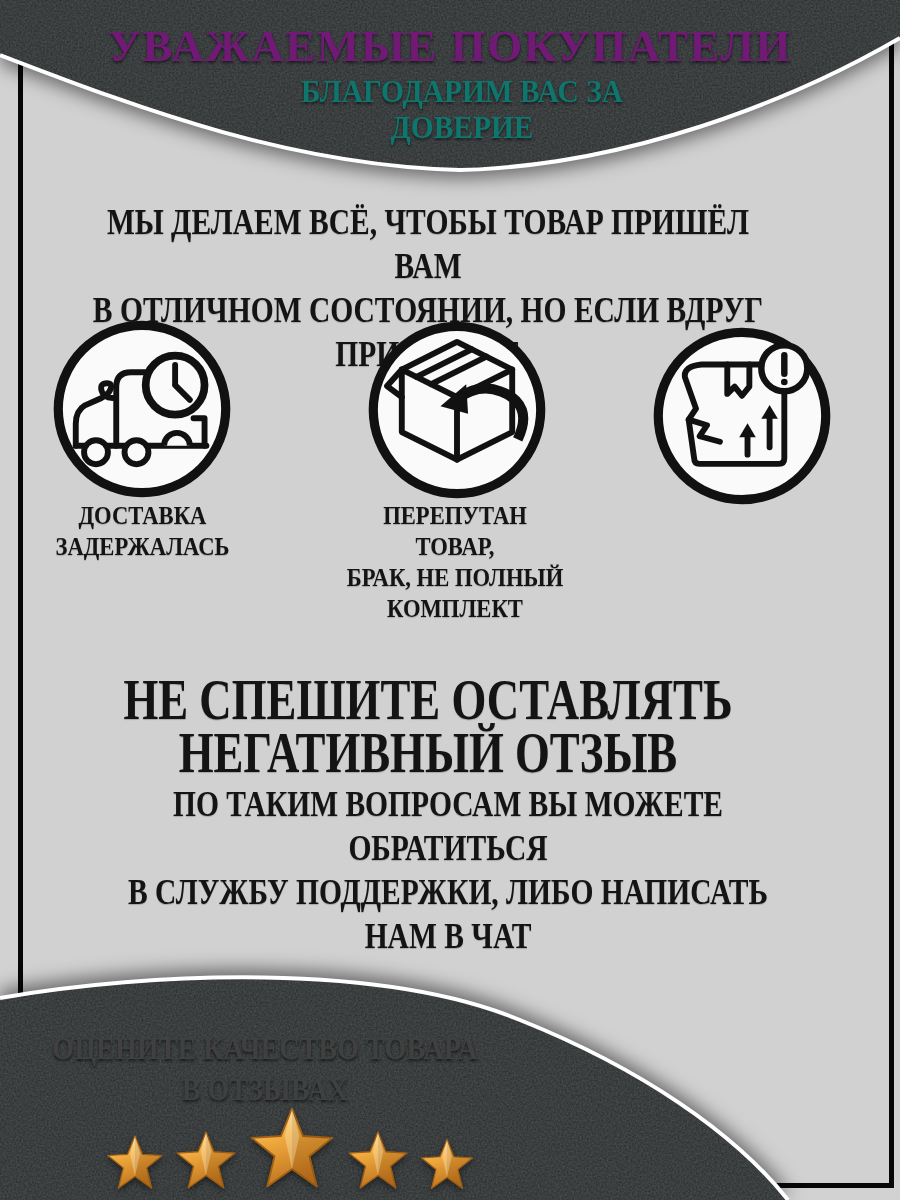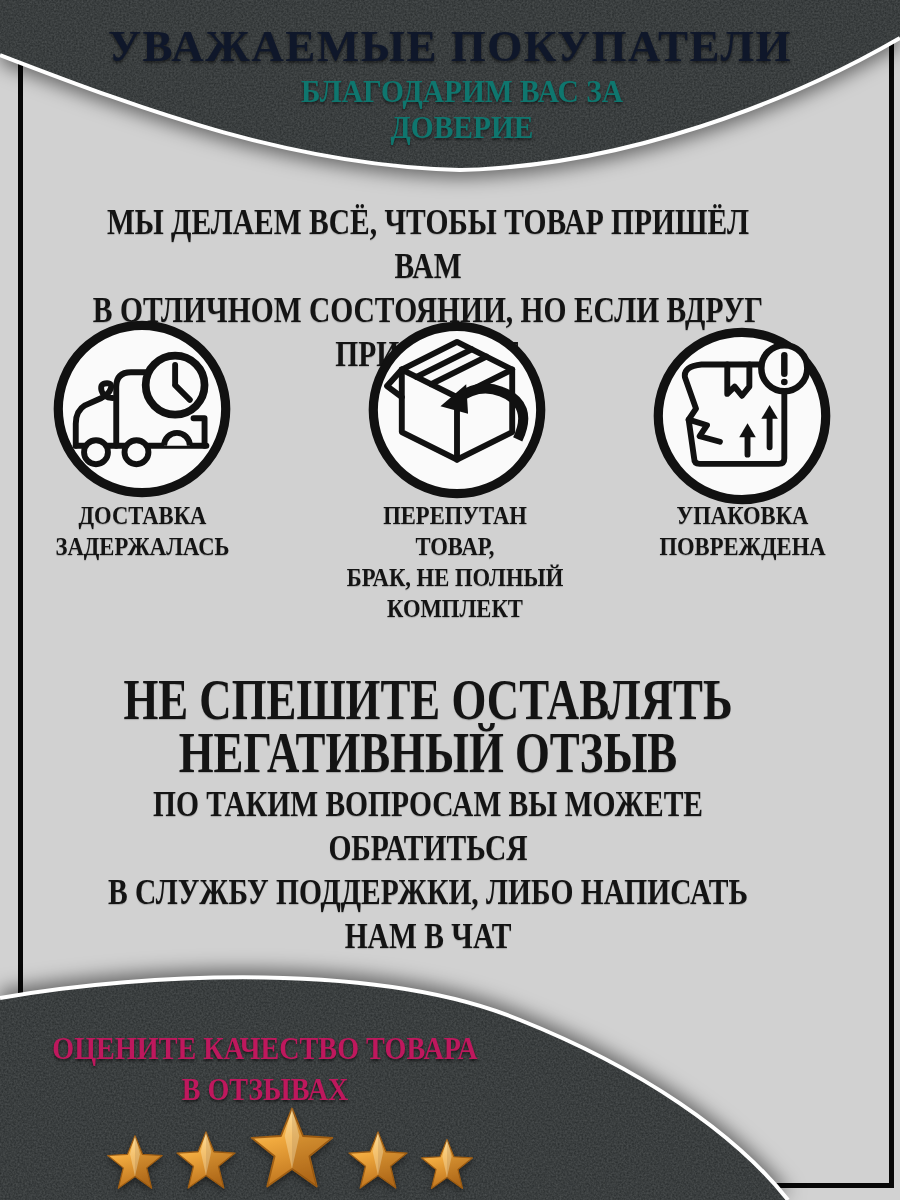--- a/index.html
+++ b/index.html
@@ -8,42 +8,42 @@
   
   .frame{position:absolute;left:18px;top:12px;width:866px;height:1166px;
          border:5px solid #070707;background:#d1d1d1;}
   
   .top-banner{position:absolute;left:0;top:0;width:900px;height:190px;
               filter:drop-shadow(0 6px 9px rgba(0,0,0,.5));}
   .bottom-banner{position:absolute;left:0;top:955px;width:900px;height:245px;
               filter:drop-shadow(0 -6px 9px rgba(0,0,0,.5));}
   
   .hdr-title{position:absolute;left:0;top:20px;width:900px;text-align:center;
-             font-size:45px;letter-spacing:1.5px;color:#0f172a;
+             font-size:45px;letter-spacing:1.5px;color:#701a75;
              text-shadow:0 2px 3px rgba(0,0,0,.55);}
   .hdr-sub{position:absolute;left:12px;top:74px;width:900px;text-align:center;
            font-size:31px;line-height:36px;color:#0f766e;
            text-shadow:0 2px 3px rgba(0,0,0,.55);}
   .hdr-sub .ln{display:block;transform:scaleX(.95);transform-origin:50% 50%;}
   
   .blocktext{position:absolute;left:0;width:856px;text-align:center;color:#141414;
              text-shadow:0 1px 1px rgba(0,0,0,.2);}
   .intro{top:200px;font-size:36px;line-height:44px;}
   .warning{top:674px;font-size:56px;line-height:53px;}
-  .support{top:782px;font-size:36px;line-height:44px;}
+  .support{top:782px;font-size:36px;line-height:44px;margin-left:20px;}
   .cond82{display:block;transform:scaleX(.82);transform-origin:50% 50%;}
   .cond80{display:block;transform:scaleX(.80);transform-origin:50% 50%;}
   
   .issue-icon{position:absolute;width:184px;height:184px;}
   .issue-label{position:absolute;top:500px;text-align:center;color:#141414;
                font-size:26px;line-height:31px;text-shadow:0 1px 1px rgba(0,0,0,.2);}
   .issue-label .ln{display:block;transform:scaleX(.87);transform-origin:50% 50%;}
   
   .footer-note{position:absolute;left:10px;top:1028px;width:510px;text-align:center;
-               color:#be185d;font-size:32px;line-height:41px;
+               color:#404040;font-size:32px;line-height:41px;
                text-shadow:0 2px 3px rgba(0,0,0,.6);}
   .footer-note .ln{display:block;transform:scaleX(.88);transform-origin:50% 50%;}
   .stars{position:absolute;left:95px;top:1100px;width:390px;height:92px;
          display:flex;align-items:flex-end;justify-content:center;gap:7px;}
   .stars svg{display:block;filter:drop-shadow(0 3px 3px rgba(0,0,0,.45));}
 </style>
 </head>
 <body>
 
 <div id="canvas">
@@ -122,24 +122,20 @@
 
   <div class="issue-label" style="left:30px;width:225px;">
     <span class="ln">ДОСТАВКА</span>
     <span class="ln">ЗАДЕРЖАЛАСЬ</span>
   </div>
   <div class="issue-label" style="left:330px;width:250px;">
     <span class="ln">ПЕРЕПУТАН ТОВАР,</span>
     <span class="ln">БРАК, НЕ ПОЛНЫЙ</span>
     <span class="ln">КОМПЛЕКТ</span>
   </div>
-  <div class="issue-label" style="left:630px;width:225px;">
-    <span class="ln">УПАКОВКА</span>
-    <span class="ln">ПОВРЕЖДЕНА</span>
-  </div>
 
   <div class="blocktext warning">
     <span class="cond80">НЕ СПЕШИТЕ ОСТАВЛЯТЬ</span>
     <span class="cond80">НЕГАТИВНЫЙ ОТЗЫВ</span>
   </div>
 
   <div class="blocktext support">
     <span class="cond82">ПО ТАКИМ ВОПРОСАМ ВЫ МОЖЕТЕ ОБРАТИТЬСЯ</span>
     <span class="cond82">В СЛУЖБУ ПОДДЕРЖКИ, ЛИБО НАПИСАТЬ</span>
     <span class="cond82">НАМ В ЧАТ</span>

